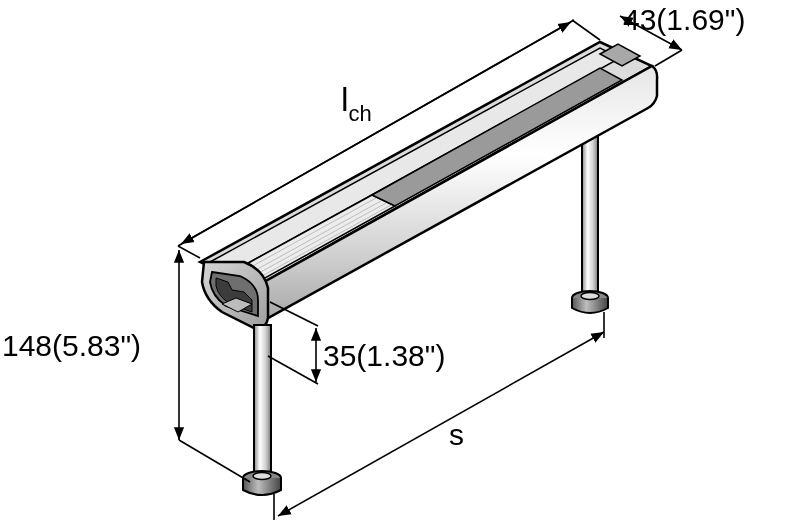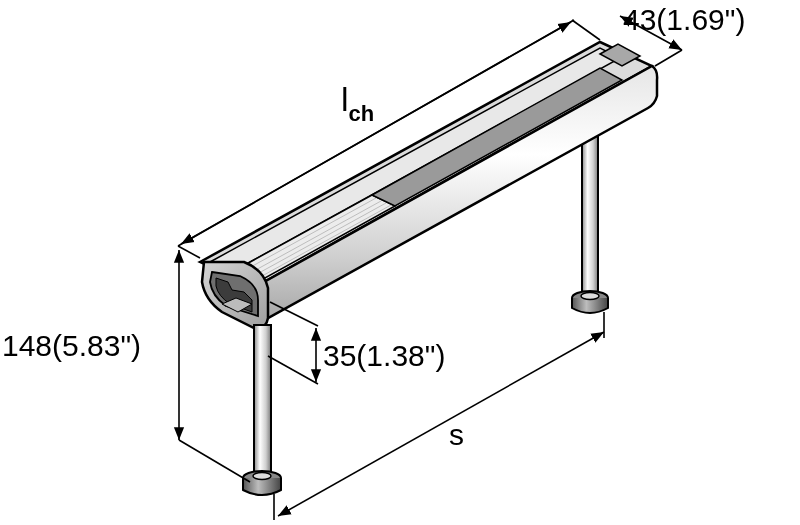--- a/index.html
+++ b/index.html
@@ -3,21 +3,21 @@
 <meta charset="utf-8">
 <style>
   html, body { margin: 0; padding: 0; background: #ffffff; }
   body { width: 800px; height: 525px; overflow: hidden; position: relative; font-family: "Liberation Sans", sans-serif; }
   #drawing { position: absolute; left: 0; top: 0; width: 800px; height: 525px; }
   .lbl { position: absolute; font-family: "Liberation Sans", sans-serif; color: #000; white-space: nowrap; line-height: 1; }
   #lbl-width { left: 623px; top: 5px; font-size: 30px; }
   #lbl-height { left: 2px; top: 331px; font-size: 30px; }
   #lbl-depth { left: 323px; top: 341px; font-size: 30px; }
   #lbl-length { left: 341px; top: 82px; font-size: 34px; }
-  #lbl-length sub { font-size: 22px; vertical-align: -10px; font-weight: bold; }
+  #lbl-length sub { font-size: 22px; vertical-align: -10px; }
   #lbl-span { left: 449px; top: 420px; font-size: 30px; }
 </style>
 </head>
 <body>
 
 <svg id="drawing" viewBox="0 0 800 525" xmlns="http://www.w3.org/2000/svg">
   <defs>
     <linearGradient id="railFront" x1="0" y1="0" x2="0" y2="1">
       <stop offset="0" stop-color="#e6e6e6"></stop>
       <stop offset="0.35" stop-color="#ffffff"></stop>

